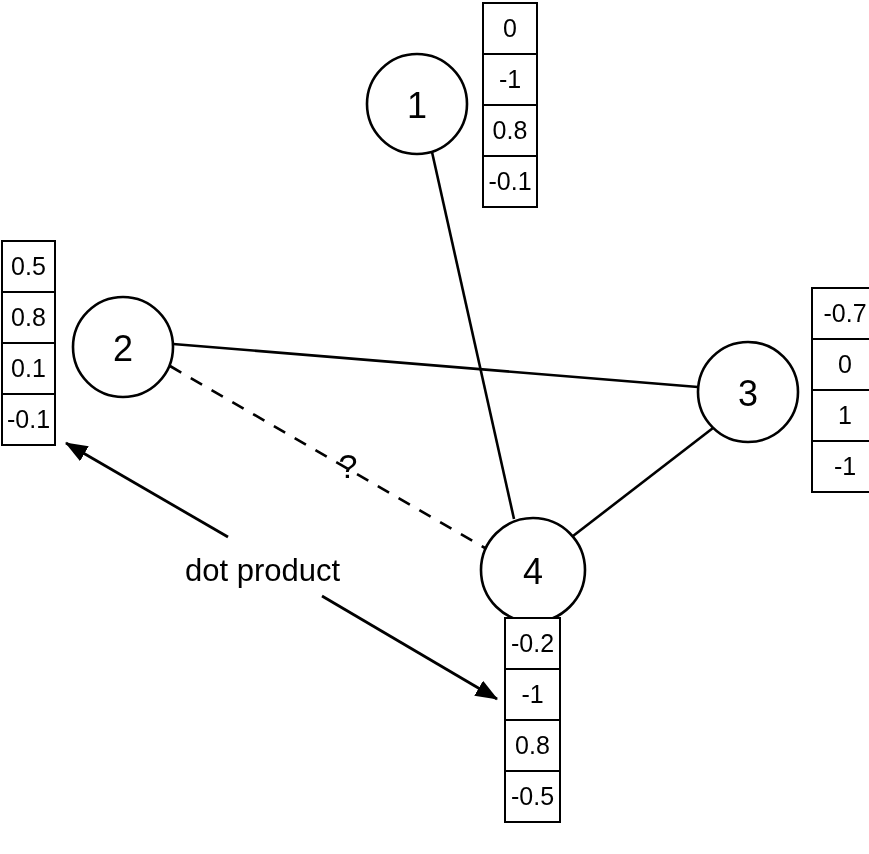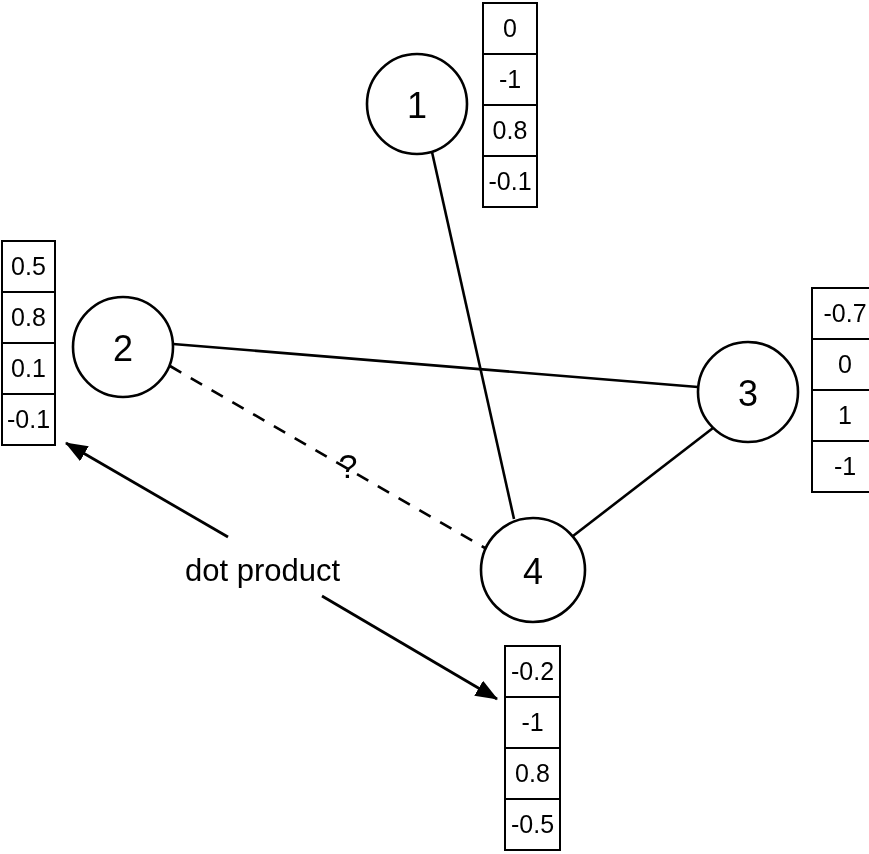--- a/index.html
+++ b/index.html
@@ -126,20 +126,20 @@
     <div class="vector-cell">-0.1</div>
   </div>
 
   <div class="vector-box" style="left:811px; top:287px; width:68px; height:206px;">
     <div class="vector-cell">-0.7</div>
     <div class="vector-cell">0</div>
     <div class="vector-cell">1</div>
     <div class="vector-cell">-1</div>
   </div>
 
-  <div class="vector-box" style="left:504px; top:645px; width:57px; height:206px;">
+  <div class="vector-box" style="left:504px; top:617px; width:57px; height:206px;">
     <div class="vector-cell">-0.2</div>
     <div class="vector-cell">-1</div>
     <div class="vector-cell">0.8</div>
     <div class="vector-cell">-0.5</div>
   </div>
 
 </div>
 
 </body></html>

